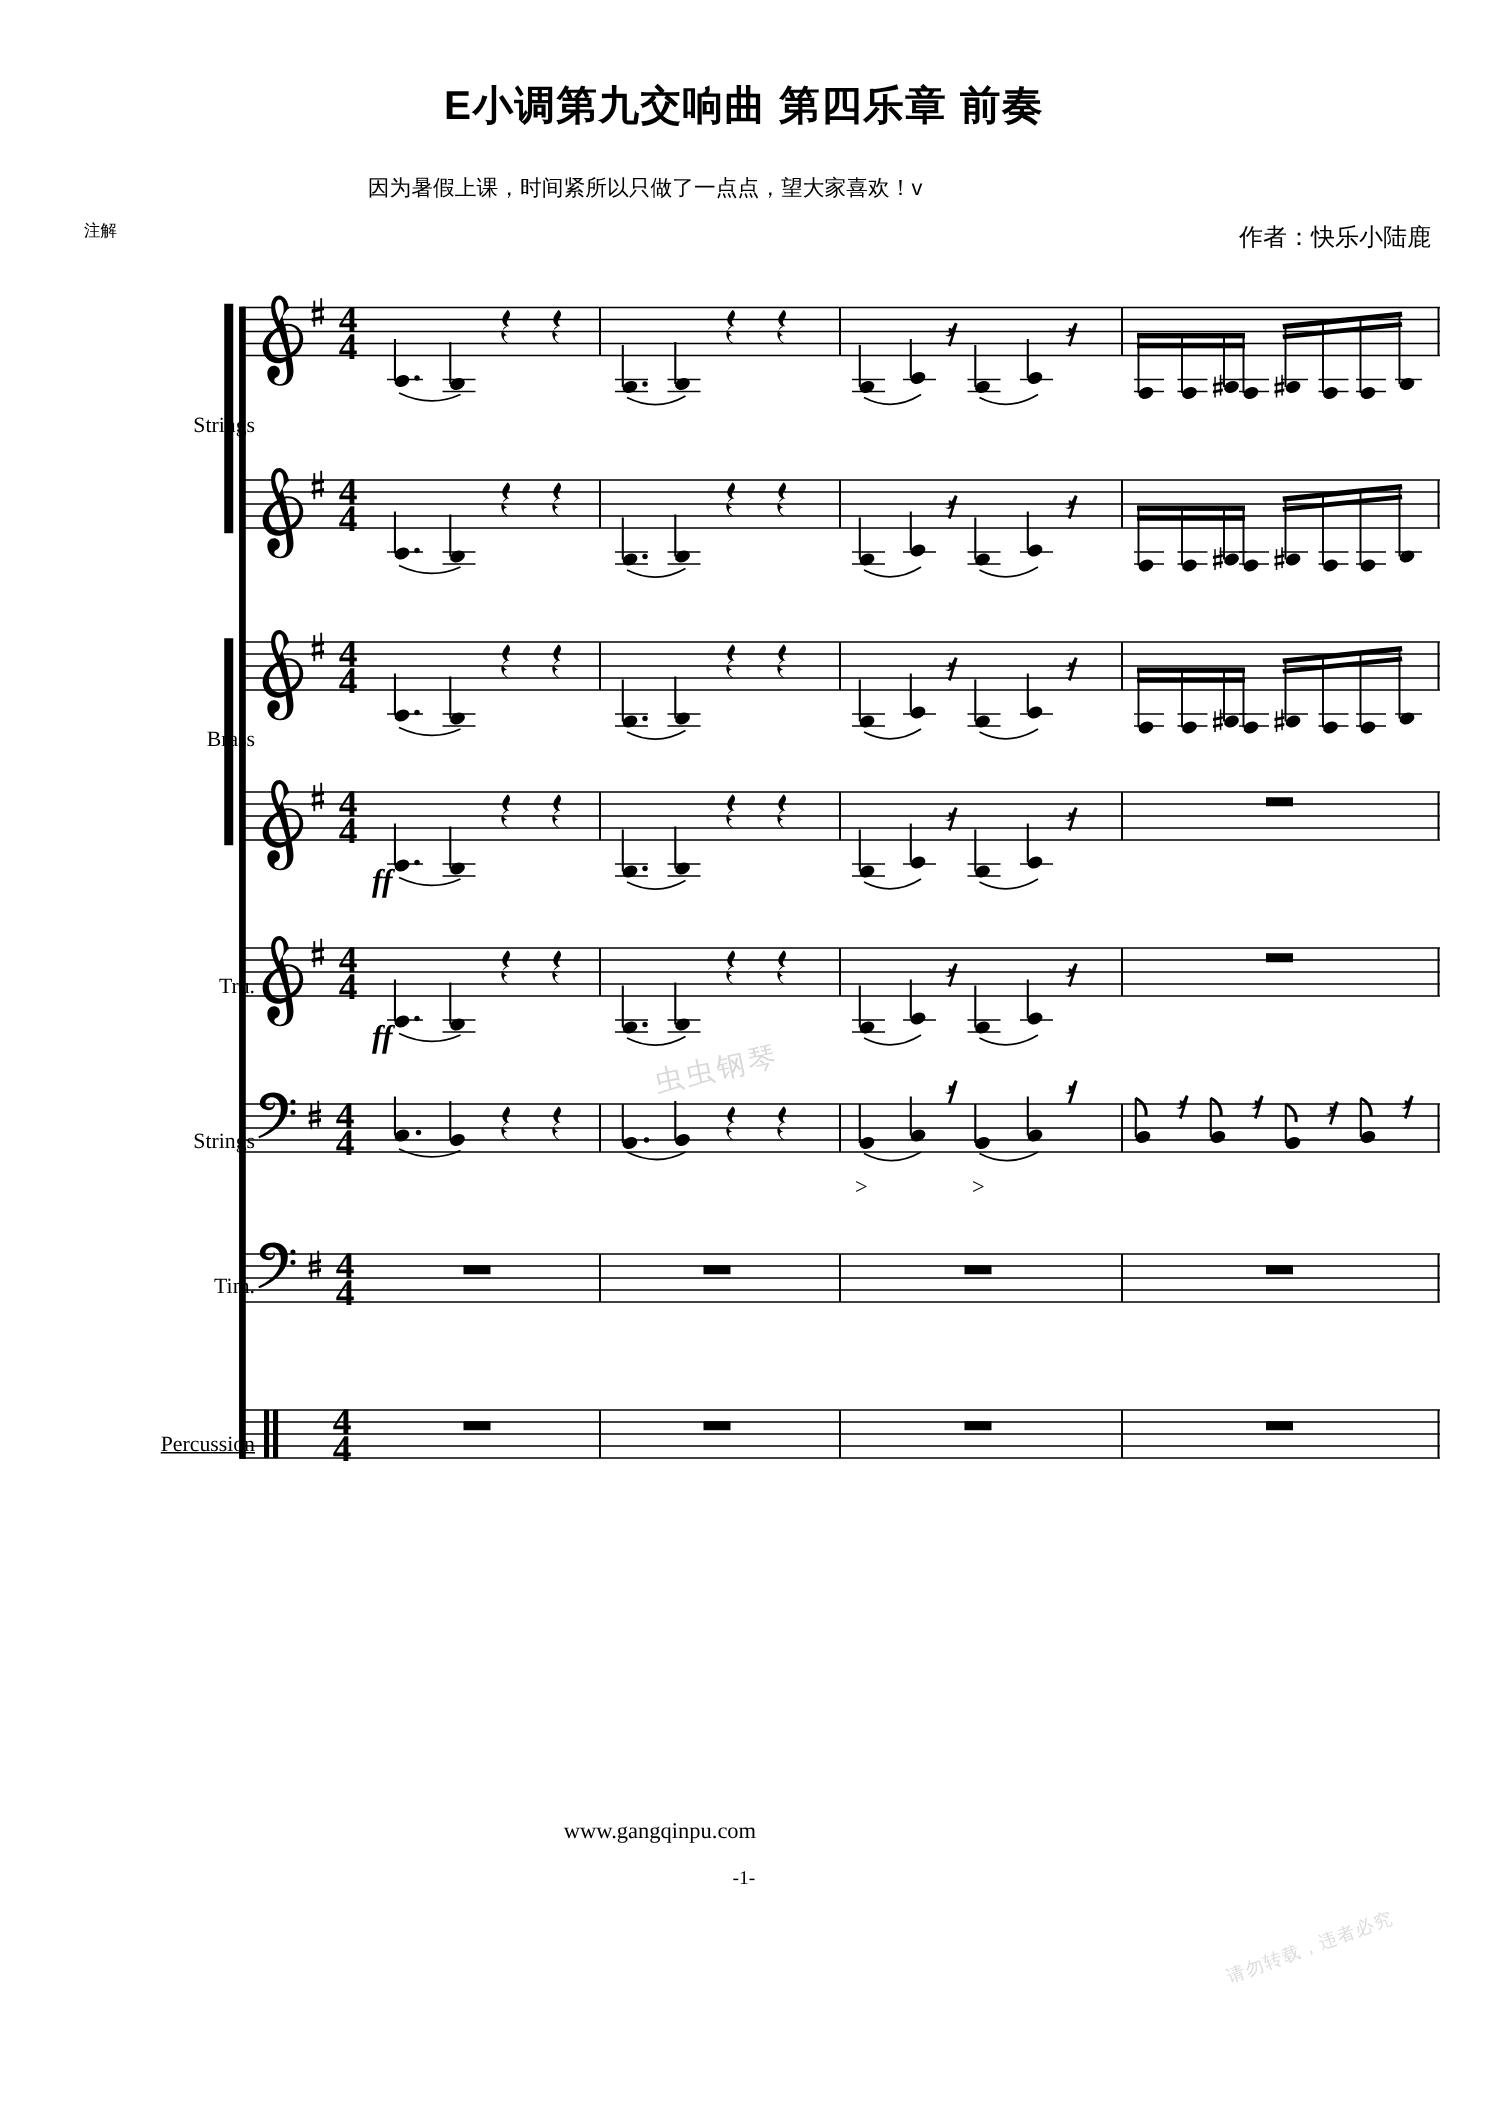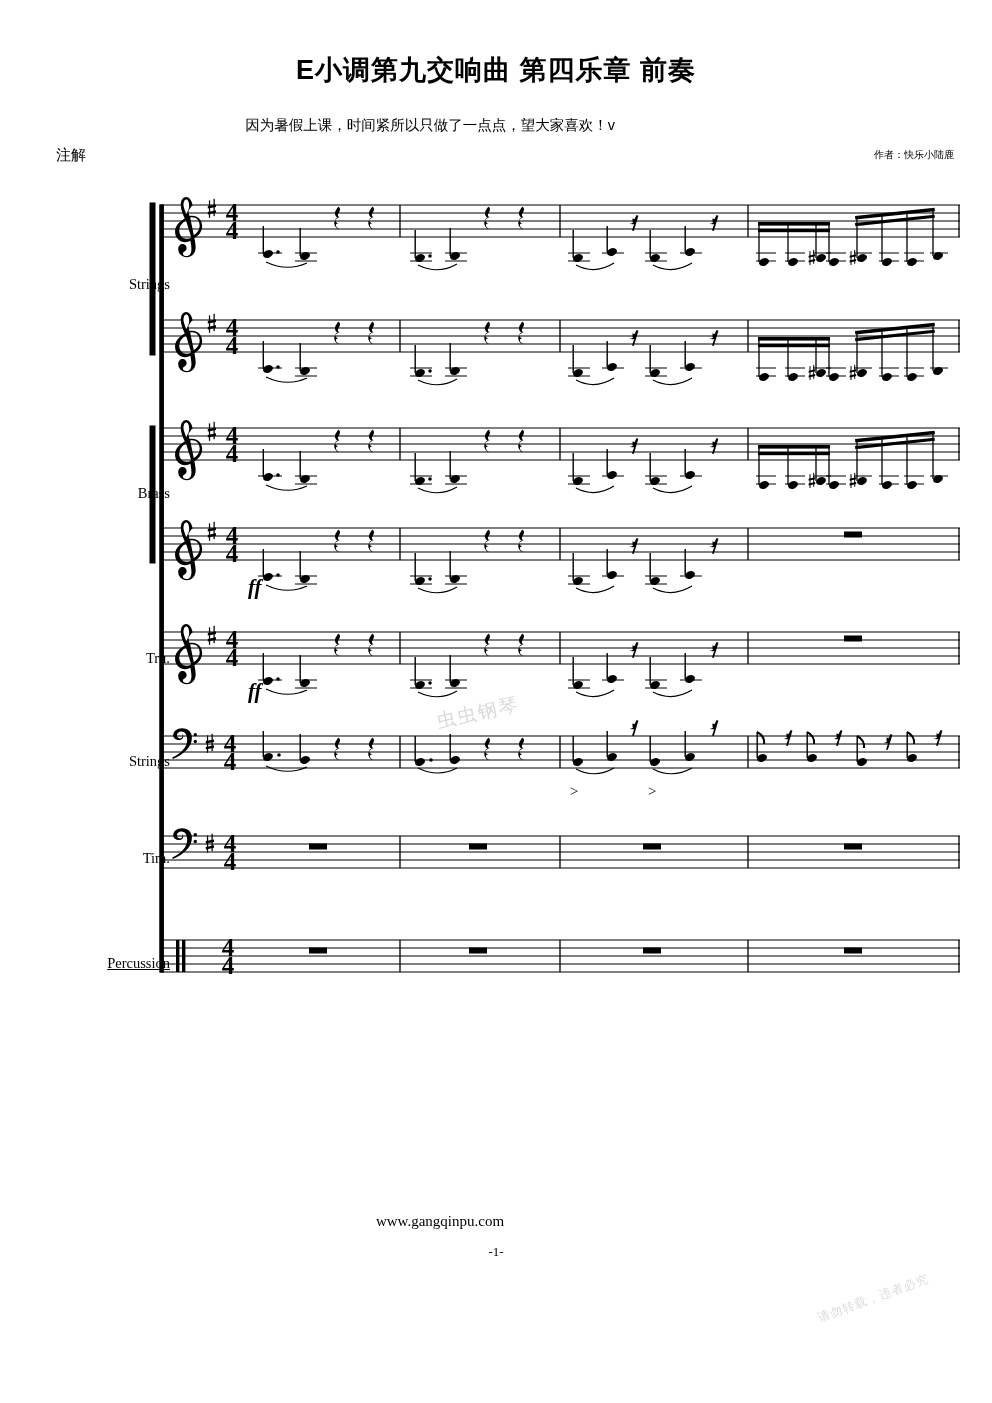--- a/index.html
+++ b/index.html
@@ -39,28 +39,28 @@
     width: 860px;
     text-align: center;
     font-family: "Liberation Sans", sans-serif;
     font-size: 14.5px;
   }
   .note-left {
     position: absolute;
     top: 146px;
     left: 56px;
     font-family: "Liberation Sans", sans-serif;
-    font-size: 15px;
+    font-size: 11px;
   }
   .author {
     position: absolute;
     top: 148px;
     right: 38px;
     font-family: Liberation Sans, sans-serif;
-    font-size: 10px;
+    font-size: 16px;
     text-align: center;
   }
 
   
   .site {
     position: absolute;
     top: 1213px;
     left: 0;
     width: 880px;
     text-align: center;

